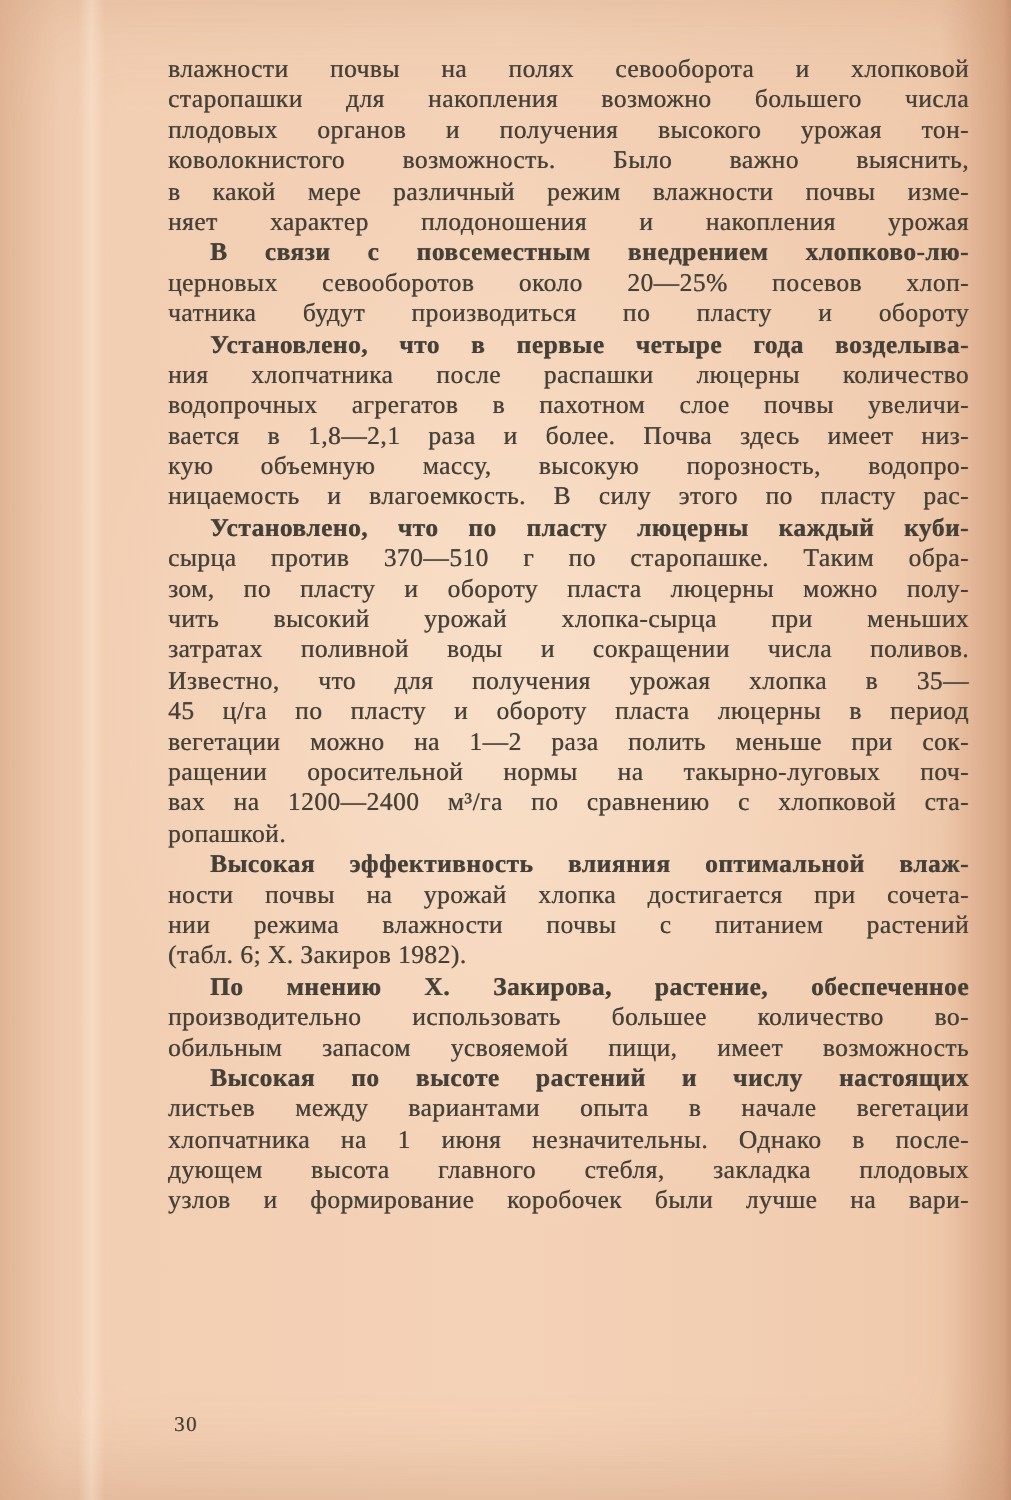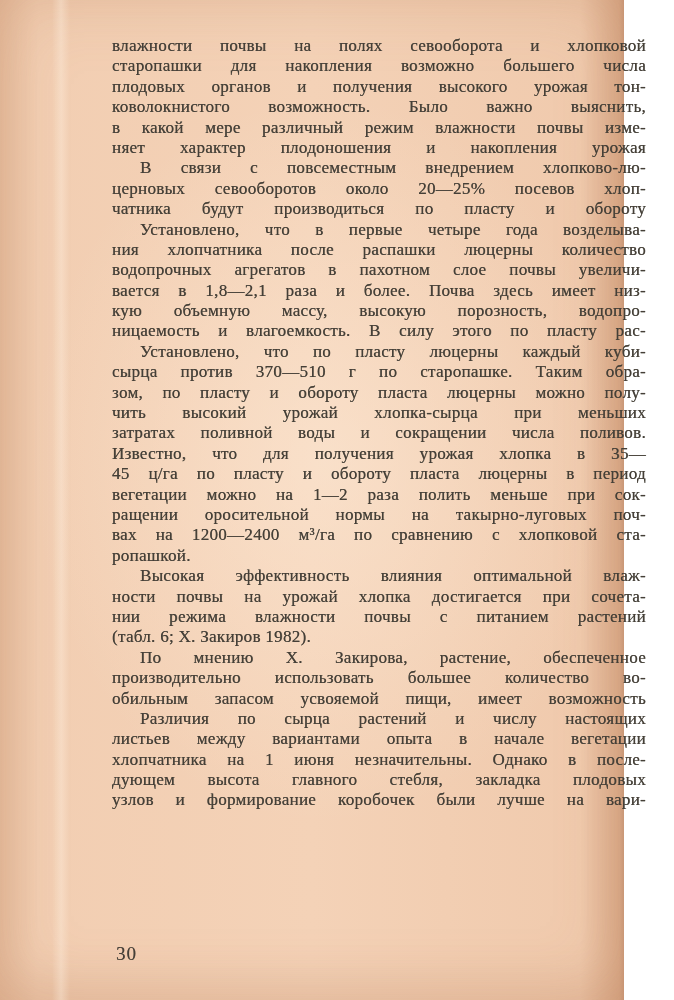--- a/index.html
+++ b/index.html
@@ -4,21 +4,21 @@
 <style>
   html, body {
     margin: 0;
     padding: 0;
     width: 674px;
     height: 1000px;
     overflow: hidden;
   }
   .page {
     position: relative;
-    width: 624px;
+    width: 674px;
     height: 1000px;
     background:
       radial-gradient(ellipse 420px 520px at 52% 46%, rgba(255,238,220,0.50), rgba(255,238,220,0) 70%),
       linear-gradient(90deg, #eac2a4 0%, #f2ceb2 6%, #f4d2b7 50%, #f0caad 93%, #ddae8d 99.2%, #cf9f80 100%),
       #f1cbb0;
     box-shadow: inset 0 0 70px rgba(172,112,72,0.22), inset 0 -18px 40px rgba(190,130,90,0.14);
     font-family: "Liberation Serif", "DejaVu Serif", serif;
   }
   
   .page::before {
@@ -44,27 +44,28 @@
     line-height: 20.4px;
     text-align: justify;
     text-align-last: justify;
     white-space: nowrap;
   }
   .line.end {
     text-align-last: left;
   }
   .line.ind {
     padding-left: 28px;
+    font-weight: bold;
   }
   .page-number {
     position: absolute;
     left: 116px;
     top: 943px;
     color: #453f37;
-    font-size: 19px;
+    font-size: 14px;
     letter-spacing: 1px;
     text-shadow: 0.3px 0 0 rgba(62,60,52,0.55);
   }
 </style>
 </head>
 <body>
 
 <div class="page">
   <div class="text-block">
       <div class="line">влажности почвы на полях севооборота и хлопковой</div>
@@ -93,20 +94,20 @@
       <div class="line">ращении оросительной нормы на такырно-луговых поч-</div>
       <div class="line">вах на 1200—2400 м³/га по сравнению с хлопковой ста-</div>
       <div class="line end">ропашкой.</div>
       <div class="line ind">Высокая эффективность влияния оптимальной влаж-</div>
       <div class="line">ности почвы на урожай хлопка достигается при сочета-</div>
       <div class="line">нии режима влажности почвы с питанием растений</div>
       <div class="line end">(табл. 6; Х. Закиров 1982).</div>
       <div class="line ind">По мнению Х. Закирова, растение, обеспеченное</div>
       <div class="line">производительно использовать большее количество во-</div>
       <div class="line">обильным запасом усвояемой пищи, имеет возможность</div>
-      <div class="line ind">Различия по сырца растений и числу настоящих</div>
+      <div class="line ind">Высокая по высоте растений и числу настоящих</div>
       <div class="line">листьев между вариантами опыта в начале вегетации</div>
       <div class="line">хлопчатника на 1 июня незначительны. Однако в после-</div>
       <div class="line">дующем высота главного стебля, закладка плодовых</div>
       <div class="line">узлов и формирование коробочек были лучше на вари-</div>
     </div>
   <div class="page-number">30</div>
 </div>
 
 </body></html>

